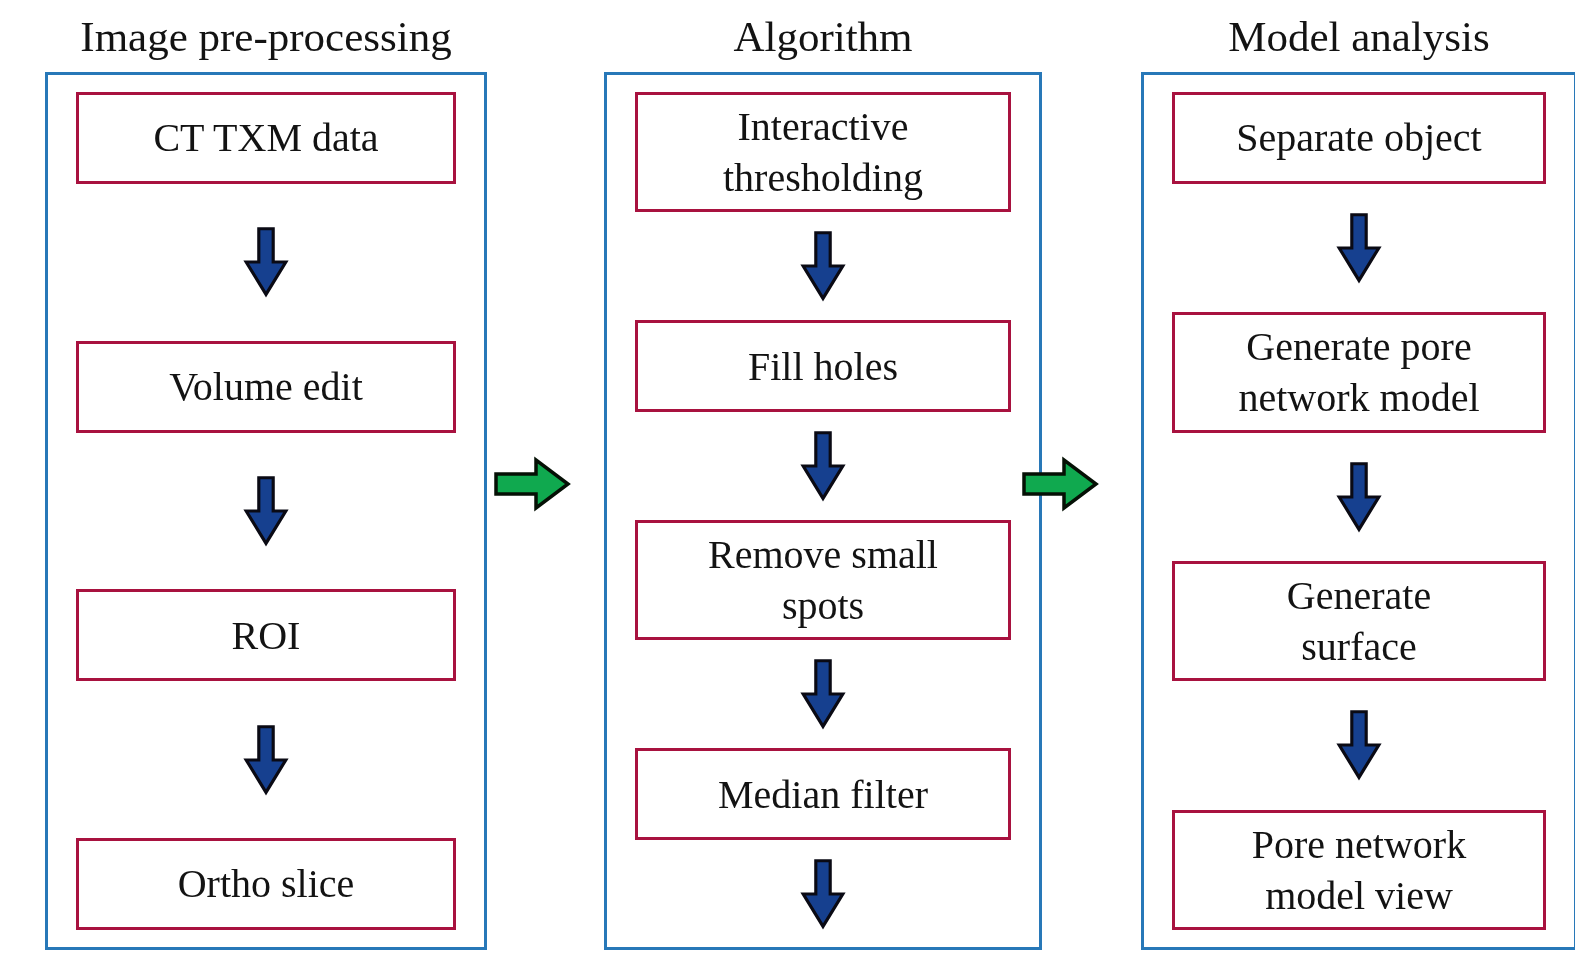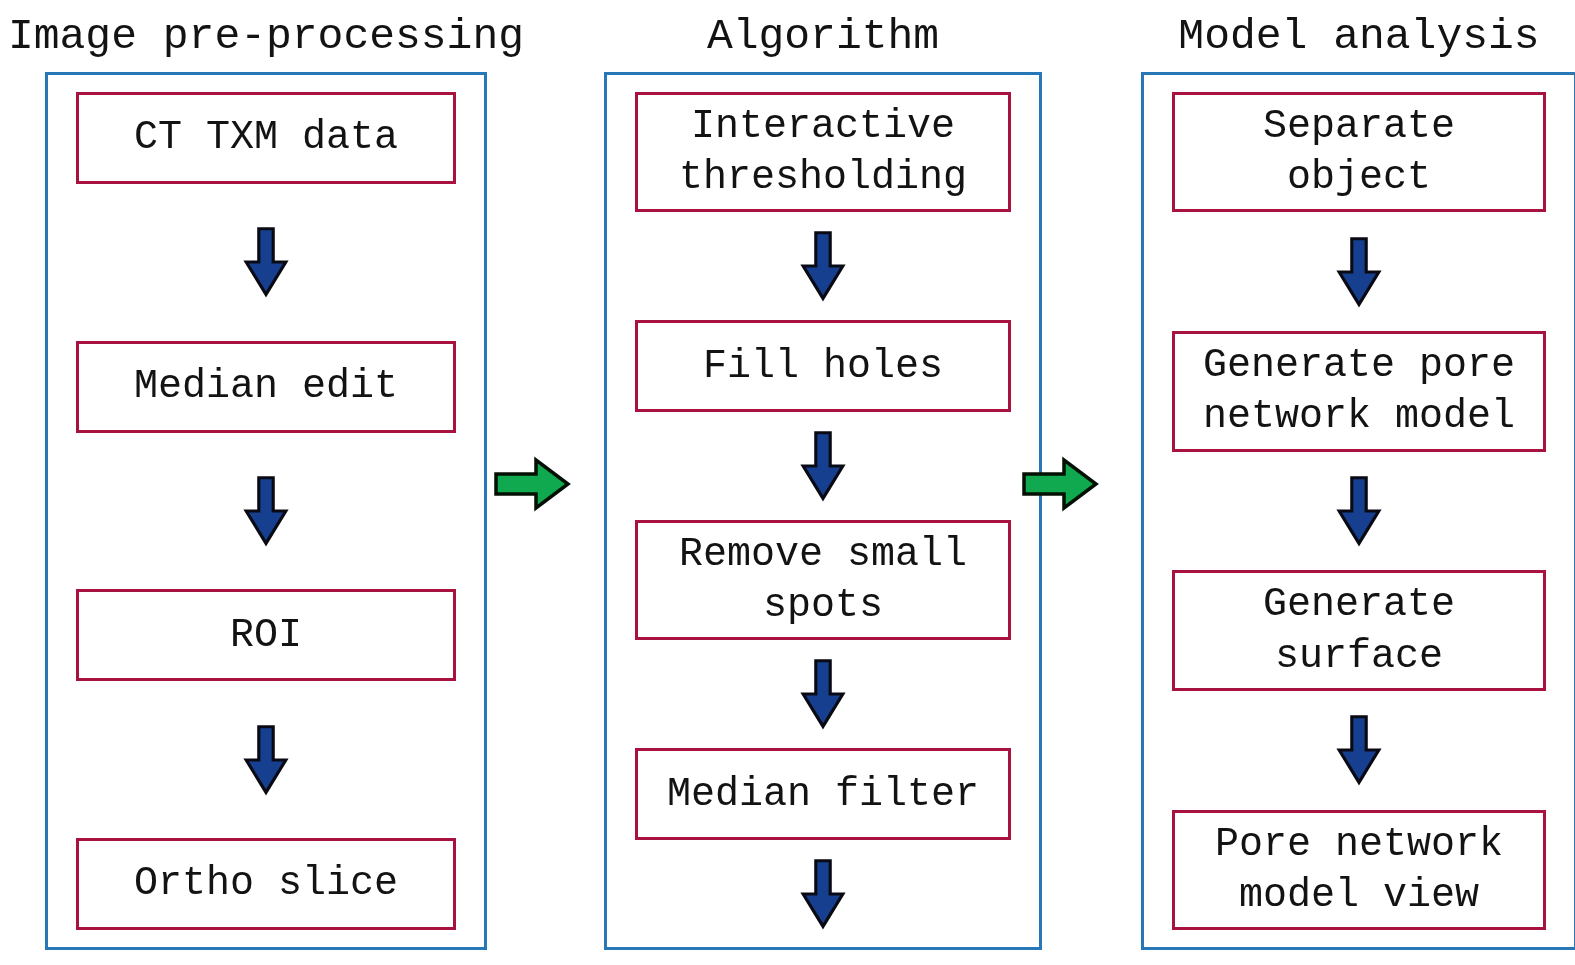--- a/index.html
+++ b/index.html
@@ -10,21 +10,21 @@
     --right-arrow-fill:#10a94f;
     --right-arrow-edge:#051005;
     --text:#131313;
     --background:#ffffff;
   }
   html,body{margin:0;padding:0;background:var(--background);}
   .canvas{
     position:relative;
     width:1575px;height:965px;
     background:var(--background);
-    font-family:Liberation Mono, monospace;
+    font-family:Liberation Serif, serif;
     color:var(--text);
     overflow:hidden;
   }
   .col{position:absolute;top:0;}
   .col-title{
     height:72px;
     display:flex;align-items:center;justify-content:center;
     font-size:43px;
     white-space:nowrap;
     overflow:visible;
@@ -67,21 +67,21 @@
 
 <div class="canvas">
 
   <div class="col" id="col-1">
     <div class="col-title">Image pre-processing</div>
     <div class="container">
       <div class="node">CT TXM data</div>
       <svg class="darr" viewBox="0 0 60 80">
           <path d="M22 3 H38 V40 H52 L30 76 L8 40 H22 Z"></path>
         </svg>
-      <div class="node">Median edit</div>
+      <div class="node">Volume edit</div>
       <svg class="darr" viewBox="0 0 60 80">
           <path d="M22 3 H38 V40 H52 L30 76 L8 40 H22 Z"></path>
         </svg>
       <div class="node">ROI</div>
       <svg class="darr" viewBox="0 0 60 80">
           <path d="M22 3 H38 V40 H52 L30 76 L8 40 H22 Z"></path>
         </svg>
       <div class="node">Ortho slice</div>
     </div>
   </div>

